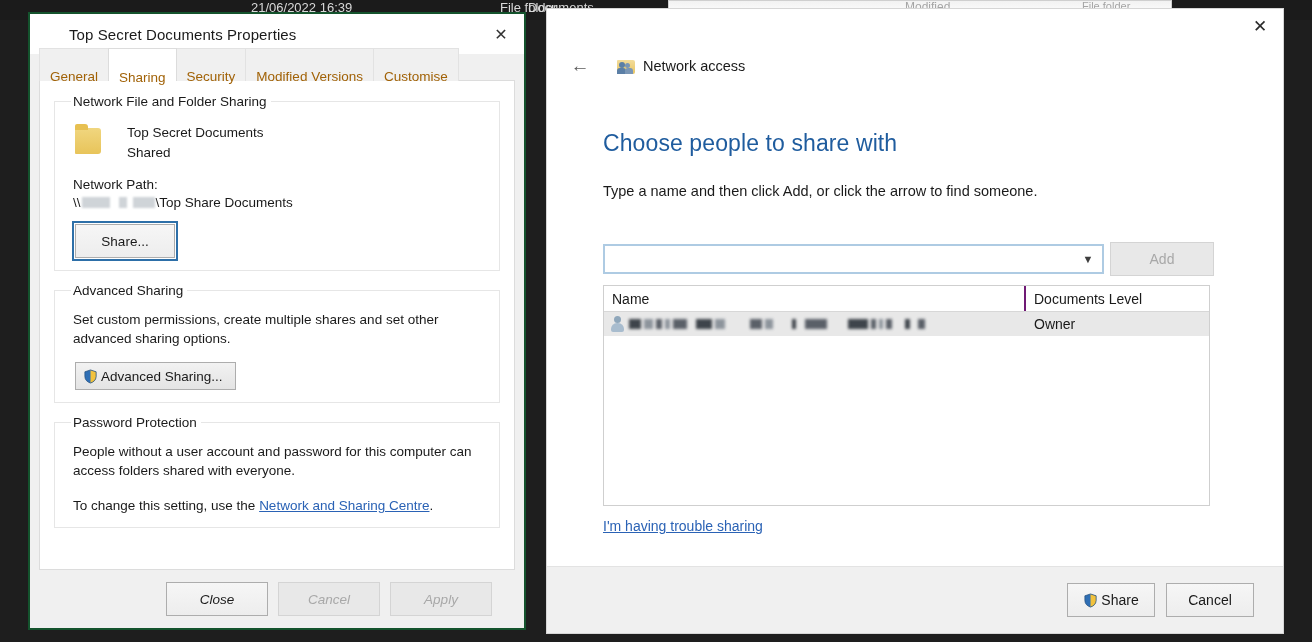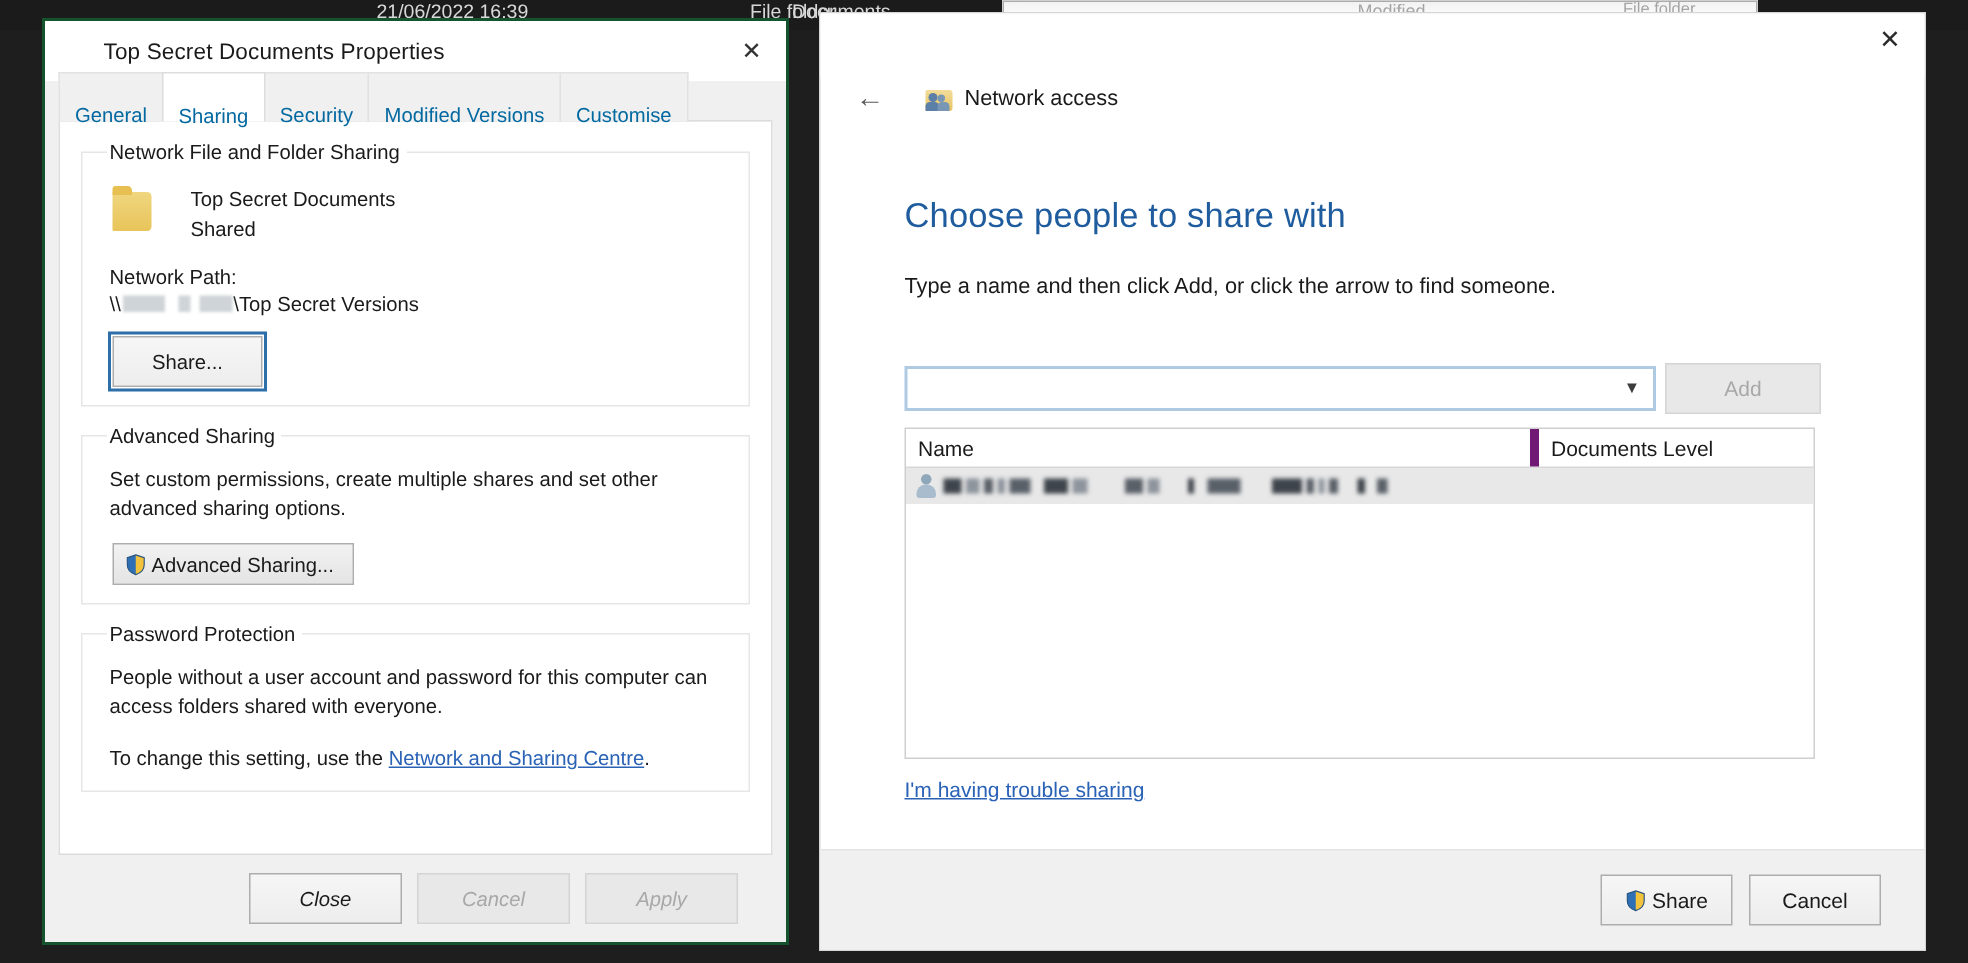--- a/index.html
+++ b/index.html
@@ -152,21 +152,21 @@
     position:absolute;
     left:9px; right:9px; bottom:0;
     height:1px;
     background:#dcdcdc;
   }
   .tab {
     height: 24px;
     line-height: 24px;
     padding: 16px 10px;
     font-size: 13.5px;
-    color: #0369a1;
+    color: #a16207;
     background: #f0f0f0;
     border: 1px solid #e2e2e2;
     border-bottom: none;
     margin-right: -1px;
     box-sizing: border-box;
     position: relative;
     z-index: 1;
     white-space: nowrap;
   }
   .tab.active {
@@ -486,21 +486,21 @@
     flex-direction: column;
   }
   .na-list-head {
     display: flex;
     height: 25px;
     flex: 0 0 auto;
     border-bottom: 1px solid #d7d7d7;
   }
   .na-list-head .col-name {
     flex: 0 0 422px;
-    border-right: 6px solid #701a75;
+    border-right: 2px solid #701a75;
     box-sizing: border-box;
     display: flex; align-items: center;
     padding-left: 8px;
     font-size: 14px;
     color: #1a1a1a;
   }
   .na-list-head .col-perm {
     flex: 1 1 auto;
     display: flex; align-items: center;
     padding-left: 8px;
@@ -624,21 +624,21 @@
           <div class="share-name">Top Secret Documents</div>
           <div class="share-state">Shared</div>
         </span>
       </div>
       <div class="np-label">Network Path:</div>
       <div class="np-value">
         <span>\\</span>
         <span class="redact" style="width:28px"></span>
         <span class="redact" style="width:8px;margin-left:8px"></span>
         <span class="redact" style="width:22px;margin-left:5px"></span>
-        <span>\Top Secret Versions</span>
+        <span>\Top Share Documents</span>
       </div>
       <button class="btn btn-share-small focused">Share...</button>
     </fieldset>
 
     <fieldset class="group">
       <legend>Advanced Sharing</legend>
       <div class="grp-text">Set custom permissions, create multiple shares and set other advanced sharing options.</div>
       <button class="btn btn-adv">
         <svg class="shield" viewBox="0 0 16 16">
           <path d="M8 1 L14 3 V8 C14 11.5 11.3 14 8 15 C4.7 14 2 11.5 2 8 V3 Z" fill="#2f6fb5"></path>
@@ -716,20 +716,21 @@
             <i class="d" style="width:4px;margin-left:16px"></i>
               <i style="width:22px;margin-left:6px"></i>
             <i class="d" style="width:20px;margin-left:18px"></i>
               <i style="width:5px"></i>
               <i class="l" style="width:4px"></i>
               <i style="width:6px"></i>
             <i class="d" style="width:5px;margin-left:10px"></i>
               <i style="width:7px;margin-left:5px"></i>
           </span>
         </div>
+        <div class="cell-perm">Owner</div>
       </div>
     </div>
 
     <div class="na-trouble">
       <a class="link">I'm having trouble sharing</a>
     </div>
   </div>
 
   <div class="na-footer">
     <button class="btn">

